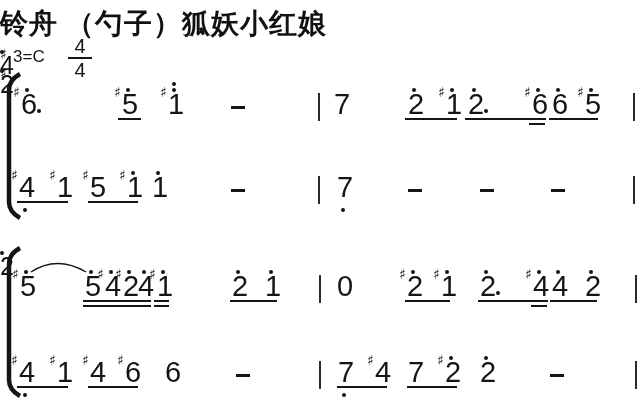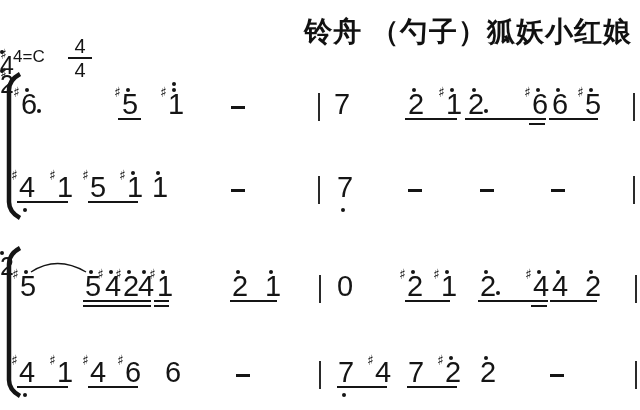--- a/index.html
+++ b/index.html
@@ -1,20 +1,20 @@
 <!DOCTYPE html>
 <html><head>
 <meta charset="utf-8">
 <style>
   html,body{margin:0;padding:0;}
   body{width:640px;height:410px;background:#ffffff;position:relative;overflow:hidden;}
   #score-canvas{position:absolute;left:0;top:0;width:640px;height:410px;}
   #overlay-svg{position:absolute;left:0;top:0;width:640px;height:410px;pointer-events:none;}
-  .title{position:absolute;left:0;right:0;top:5px;margin:8px;text-align:right;
-         font-family:Liberation Sans, sans-serif;font-size:28px;font-weight:bold;
+  .title{position:absolute;left:0;right:0;top:5px;margin:0;text-align:left;
+         font-family:Liberation Serif, serif;font-size:28px;font-weight:bold;
          color:#111;letter-spacing:1px;}
   .keysig{position:absolute;left:13px;top:47px;font-family:"Liberation Sans",sans-serif;
           font-size:17px;color:#151515;}
   .timesig{position:absolute;left:66px;top:36px;width:28px;text-align:center;
            font-family:"Liberation Sans",sans-serif;font-size:20px;color:#151515;}
   .ts-num,.ts-den{line-height:20px;}
   .ts-bar{height:2px;background:#151515;margin:1px 2px;}
   .digit{position:absolute;font-family:"Liberation Sans","DejaVu Sans",sans-serif;
          font-size:29px;line-height:29px;color:#151515;white-space:pre;}
   .digit.small{font-size:25px;line-height:25px;}
@@ -30,21 +30,21 @@
 </head>
 <body>
 
 <div id="score-canvas">
   <svg id="overlay-svg" viewBox="0 0 640 410" xmlns="http://www.w3.org/2000/svg">
       <path d="M 20 74 Q 9 80 9 90 L 9 202 Q 9 212 20 218" class="bracket"></path>
       <path d="M 20 248 Q 9 254 9 264 L 9 380 Q 9 390 20 396" class="bracket"></path>
       <path d="M 31 272 Q 57 255 86 272" class="slur"></path>
     </svg>
   <h1 class="title">铃舟 （勺子）狐妖小红娘</h1>
-  <div class="keysig">4=C</div>
+  <div class="keysig">3=C</div>
   <div class="timesig">
     <div class="ts-num">4</div>
     <div class="ts-bar"></div>
     <div class="ts-den">4</div>
   </div>
 <div class="digit" style="left: 21px; top: 90px;">6</div>
     <div class="acc" style="left: 13px; top: 85px;">♯</div>
     <div class="dot" style="left: 25px; top: 88px;"></div>
     <div class="dot aug" style="left: 37px; top: 109px;"></div>
     <div class="digit" style="left: 122px; top: 90px;">5</div>

